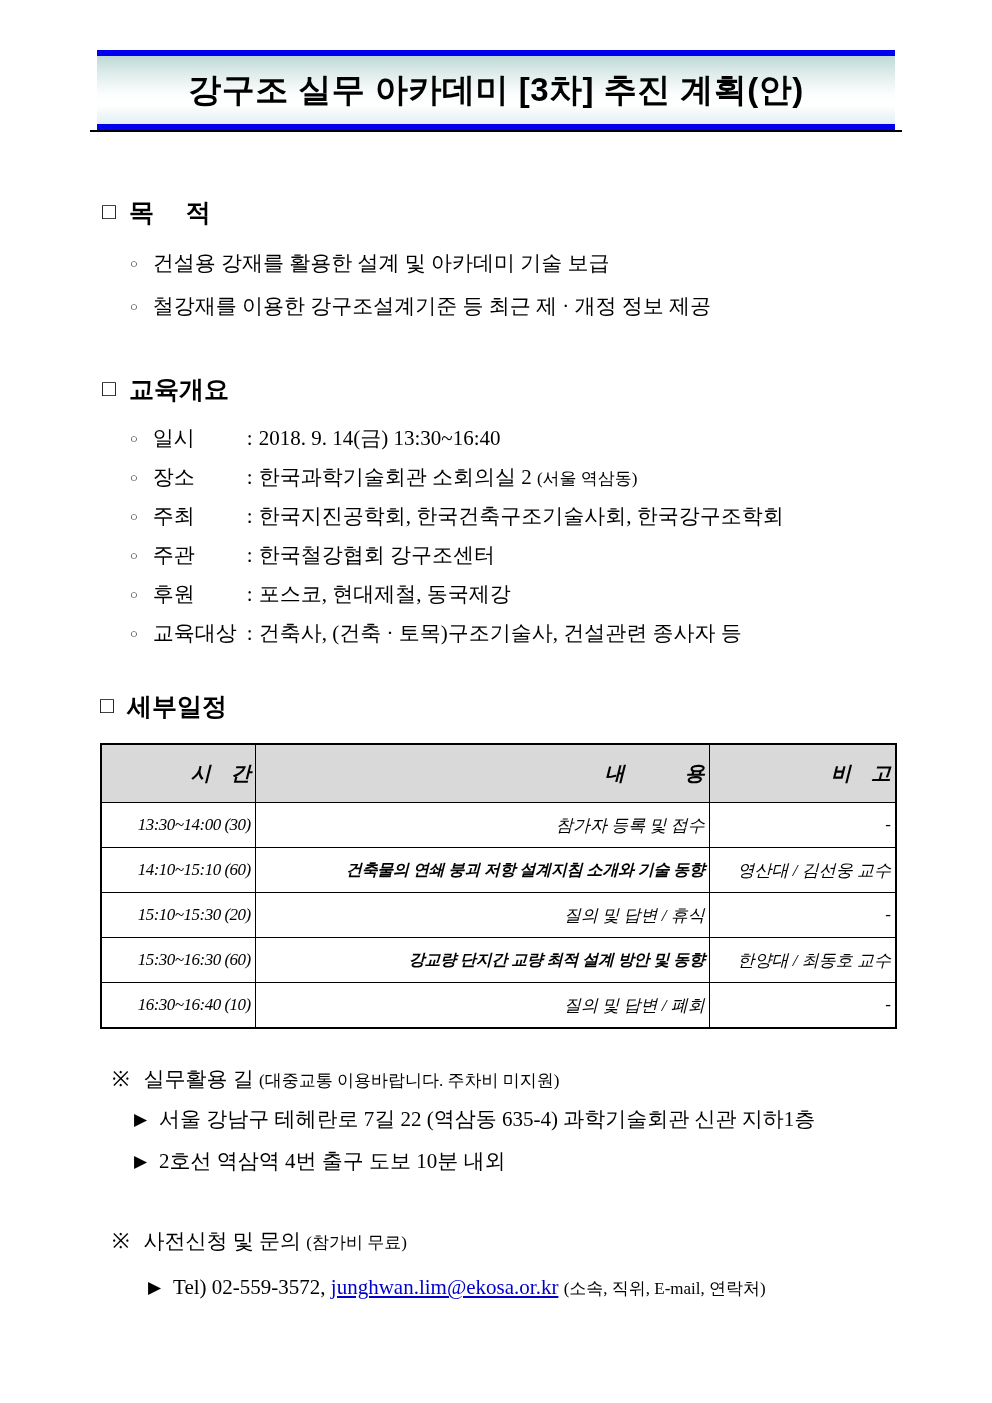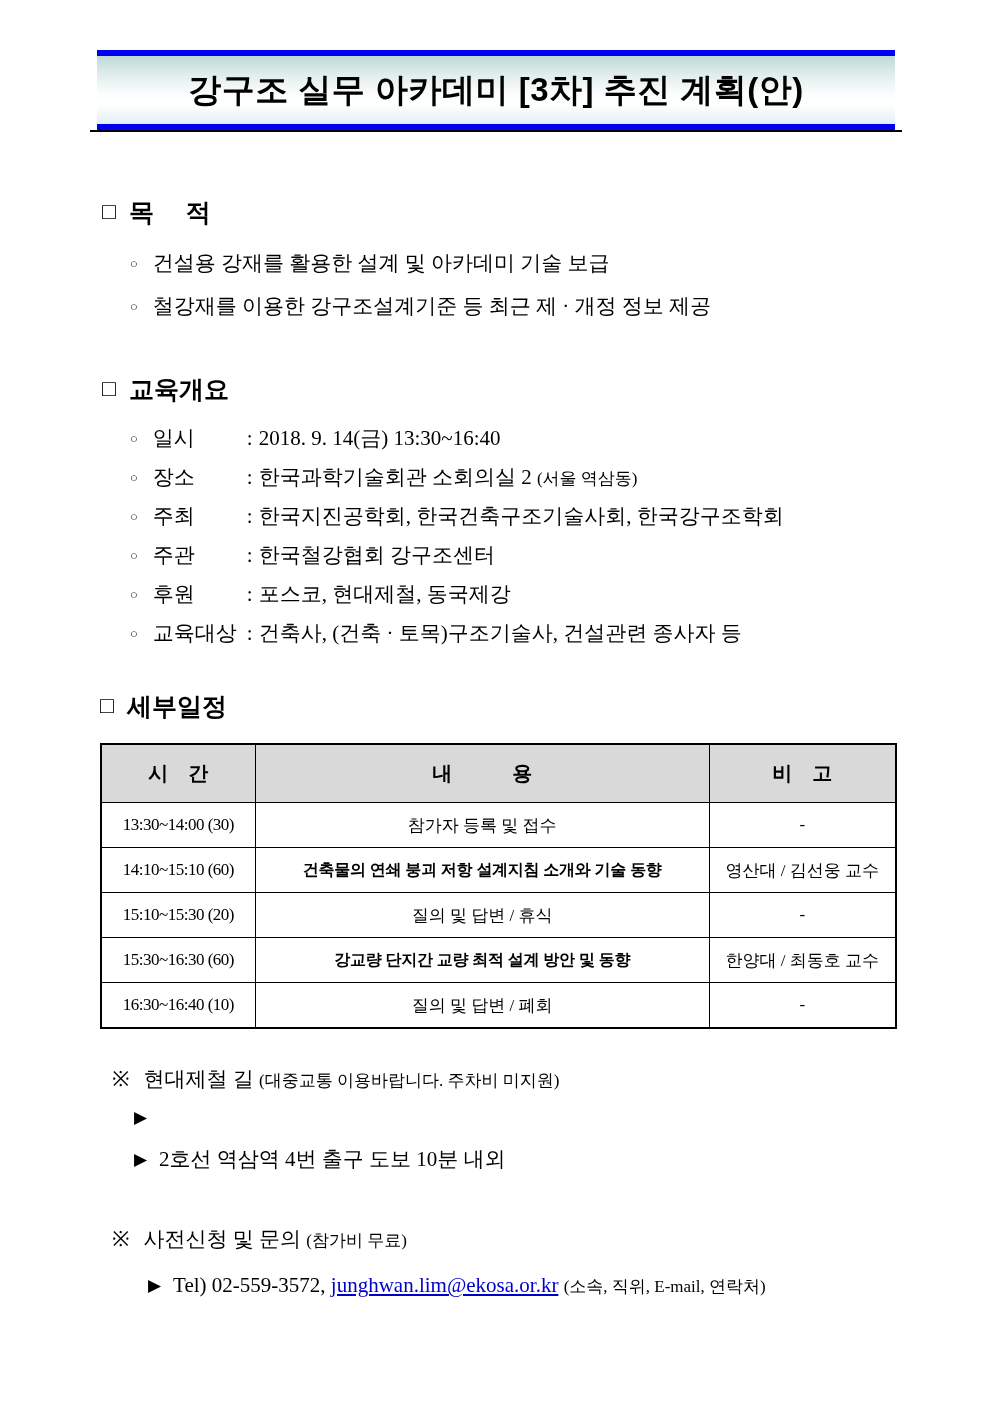--- a/index.html
+++ b/index.html
@@ -57,21 +57,21 @@
   .colon { margin:0 6px 0 2px; }
   .small { font-size:17px; }
 
   
   .schedule { margin:36px 0 0 100px; }
   table.sched {
     margin-top:20px; width:797px;
     border-collapse:collapse; border:2px solid #000;
     table-layout:fixed;
   }
-  table.sched th, table.sched td { border:1px solid #000; text-align:center; padding:0 4px; }
+  table.sched th, table.sched td { border:1px solid #000; text-align:right; padding:0 4px;font-style:italic; }
   table.sched thead th {
     background:#d9d9d9; height:57px;
     font-size:20px; font-weight:bold;
   }
   col.c-time { width:19.4%; }
   col.c-content { width:57.1%; }
   col.c-note { width:23.5%; }
   table.sched tbody td { height:44px; font-size:17px; }
   td.time { font-size:17px; letter-spacing:-0.5px; white-space:nowrap; }
   td.note { font-size:17px; white-space:nowrap; }
@@ -199,24 +199,25 @@
           <td class="content">질의 및 답변 / 폐회</td>
           <td class="note">-</td>
         </tr>
       </tbody>
     </table>
   </section>
 
   <section class="directions">
     <div class="n-head">
       <span>※</span>
-      <span><span>현대제철 길</span> <span class="small">(대중교통 이용바랍니다. 주차비 미지원)</span></span>
+      <span><span>실무활용 길</span> <span class="small">(대중교통 이용바랍니다. 주차비 미지원)</span></span>
     </div>
     <div class="a-line">
       <span class="arrow">▶</span>
+      <span>서울 강남구 테헤란로 7길 22 (역삼동 635-4) 과학기술회관 신관 지하1층</span>
     </div>
     <div class="a-line">
       <span class="arrow">▶</span>
       <span>2호선 역삼역 4번 출구 도보 10분 내외</span>
     </div>
   </section>
 
   <section class="contact">
     <div class="n-head">
       <span>※</span>

